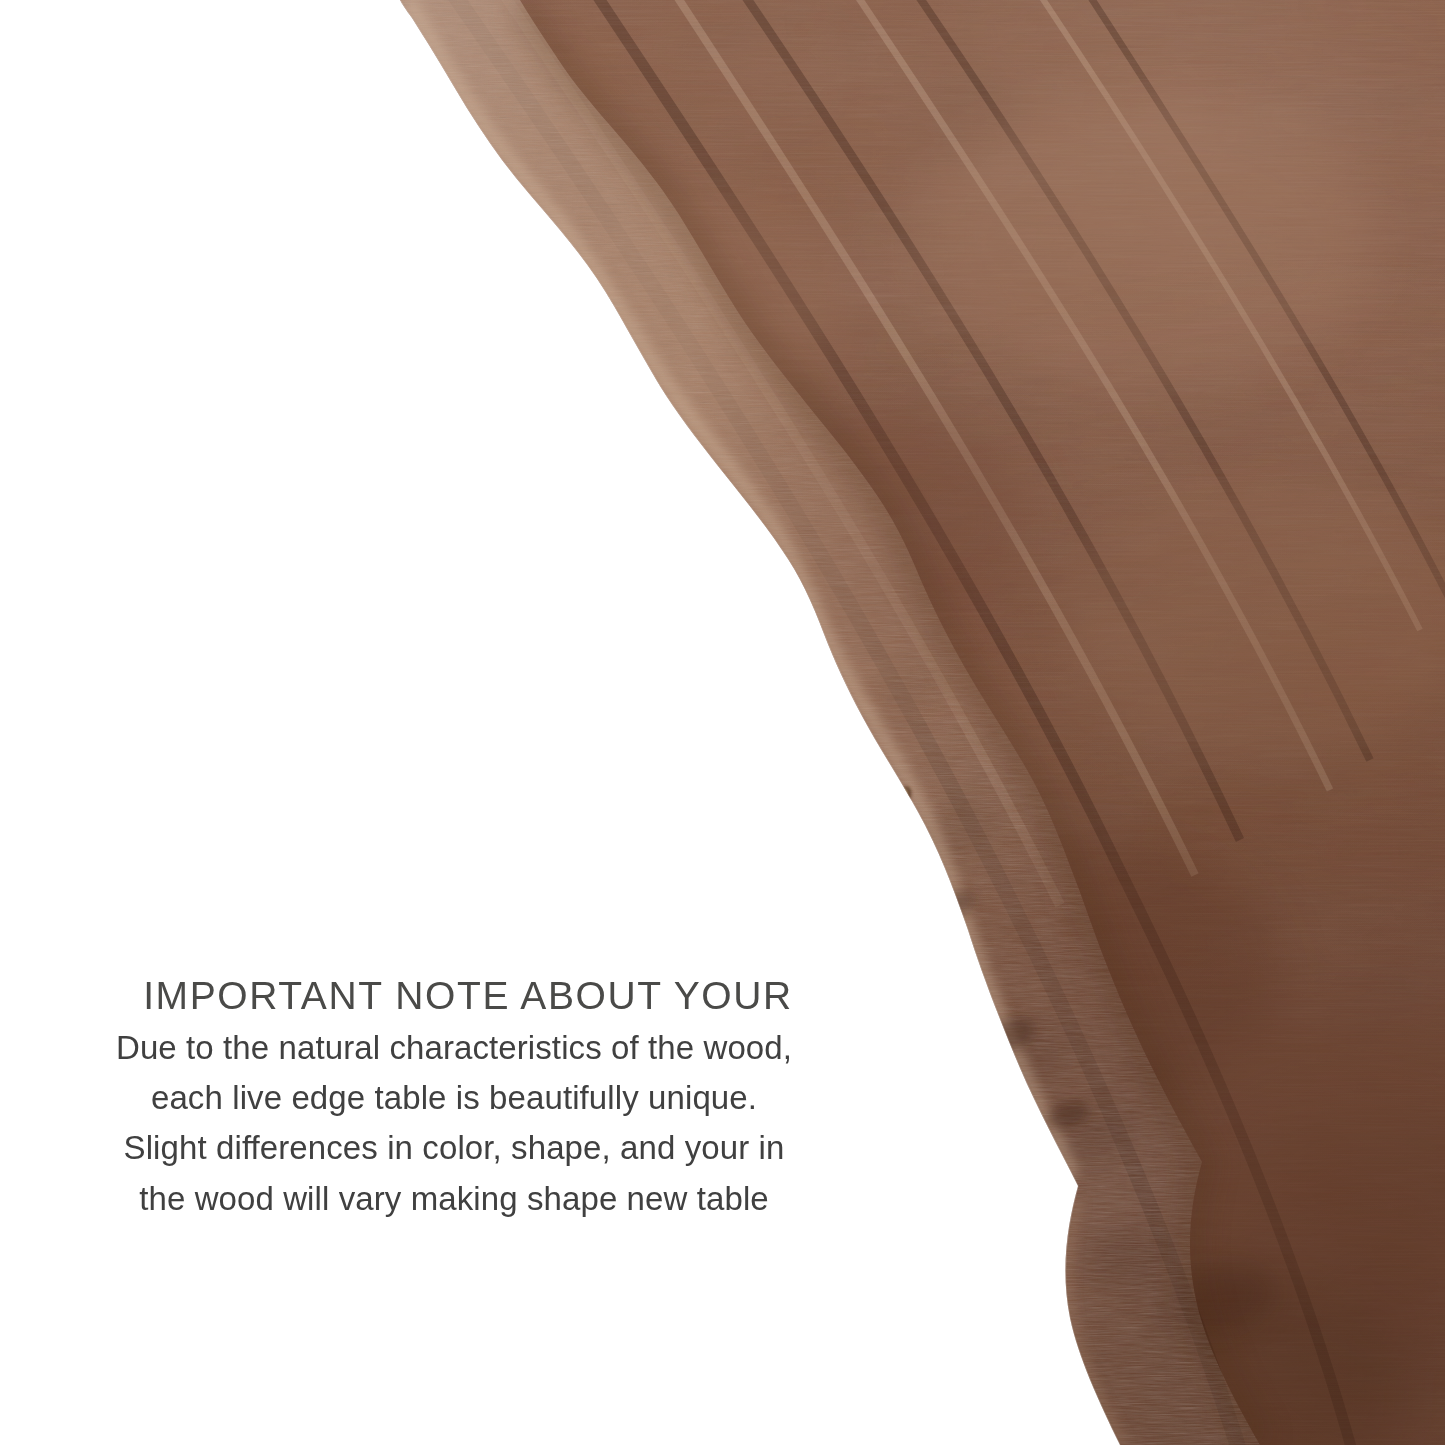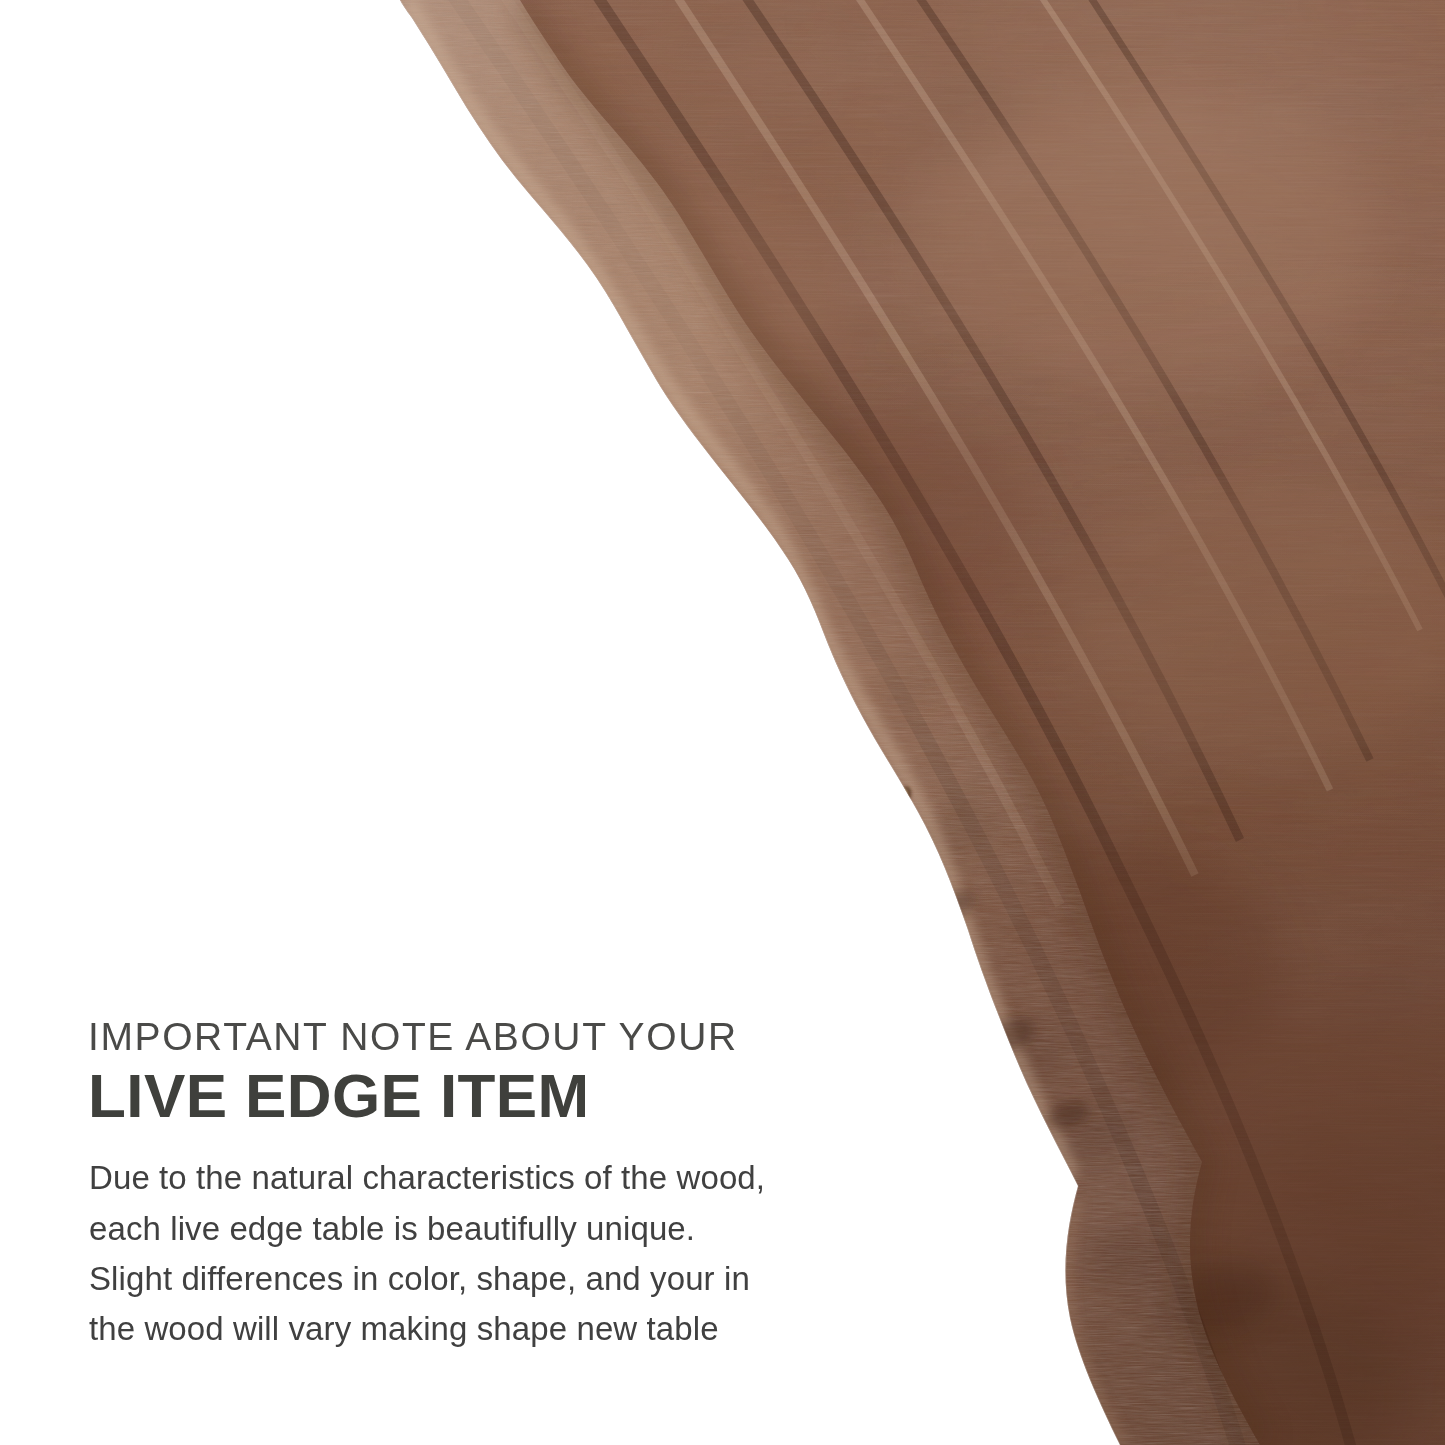--- a/index.html
+++ b/index.html
@@ -28,22 +28,23 @@
   #photo svg {
     display: block;
     width: 1445px;
     height: 1445px;
   }
 
   
   #text-block {
     position: absolute;
     left: 88px;
-    top: 1016px;
+    top: 975px;
     width: 760px;
+    text-align: center;
   }
 
   .eyebrow {
     font-family: "Liberation Sans", sans-serif;
     font-size: 39px;
     font-weight: 300;
     letter-spacing: 1.6px;
     color: #4a4a48;
     line-height: 1.08;
     white-space: nowrap;
@@ -422,21 +423,20 @@
         C 1038 1110, 1060 1150, 1078 1186
         C 1068 1222, 1060 1268, 1070 1318
         C 1078 1356, 1098 1400, 1120 1445" fill="none" stroke="#ffffff" stroke-width="1.2" opacity="0.22"></path>
     </svg>
   </div>
 
   <div id="text-block">
 
     <div class="eyebrow">IMPORTANT NOTE ABOUT YOUR</div>
 
-    <div class="headline">LIVE EDGE ITEM</div>
 
     <p class="body-copy">
       <span class="ln">Due to the natural characteristics of the wood,</span>
       <span class="ln">each live edge table is beautifully unique.</span>
       <span class="ln">Slight differences in color, shape, and your in</span>
       <span class="ln">the wood will vary making shape new table</span>
     </p>
 
   </div>
 

